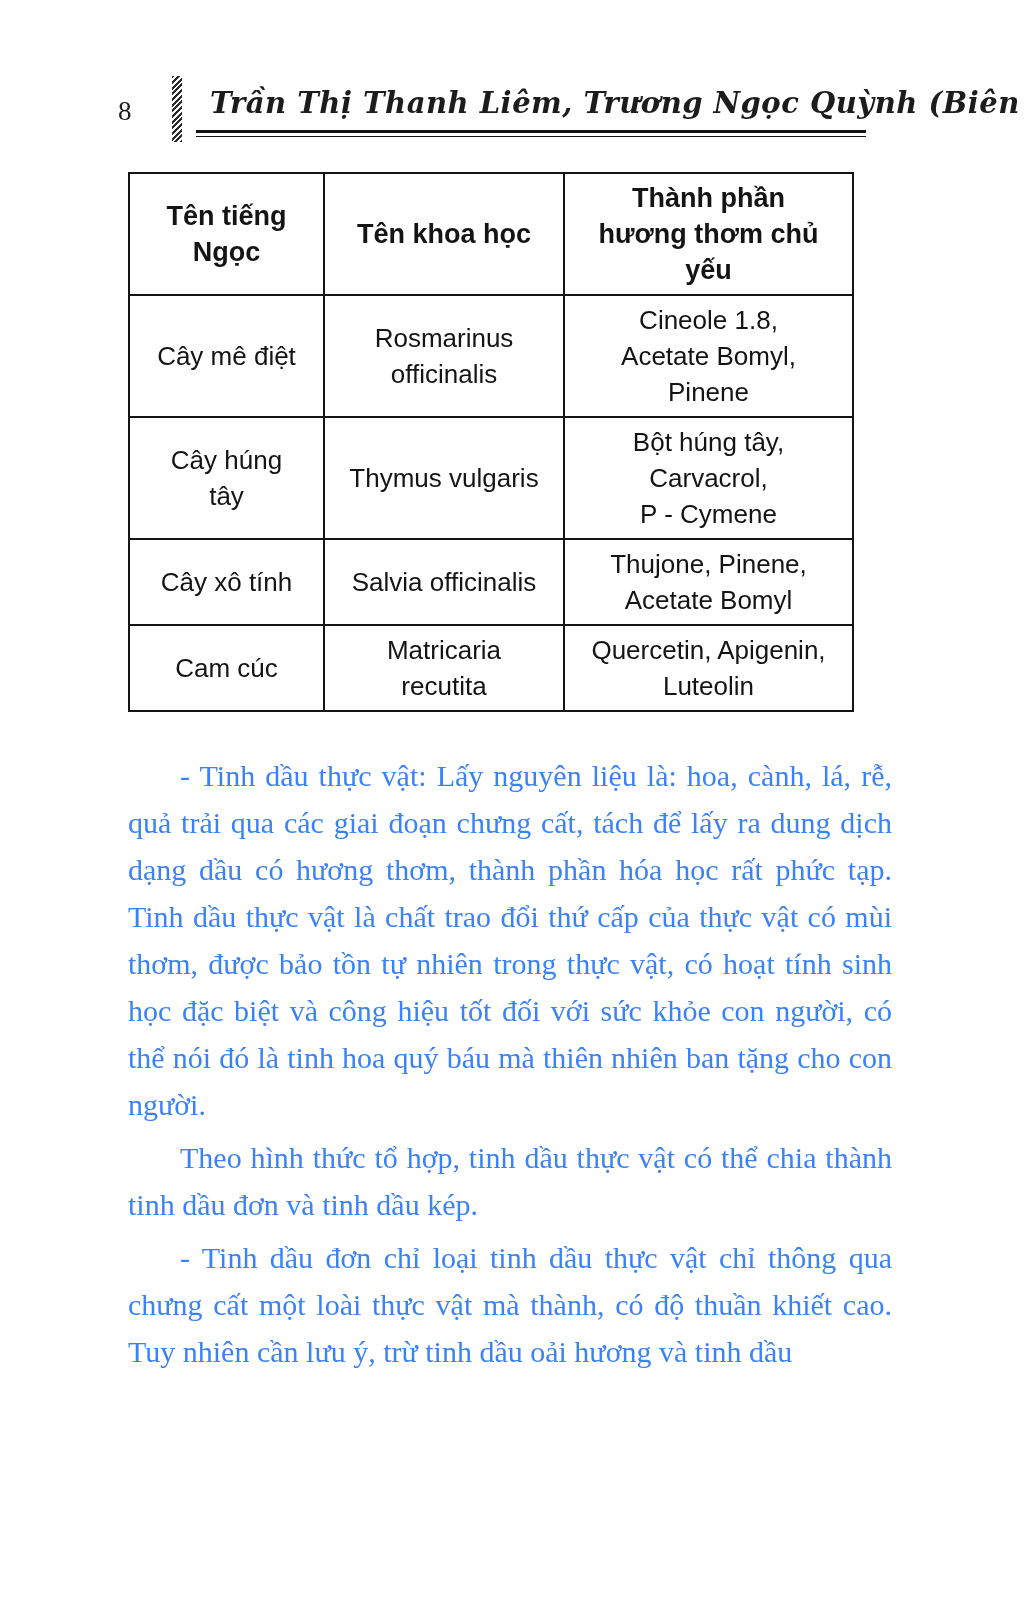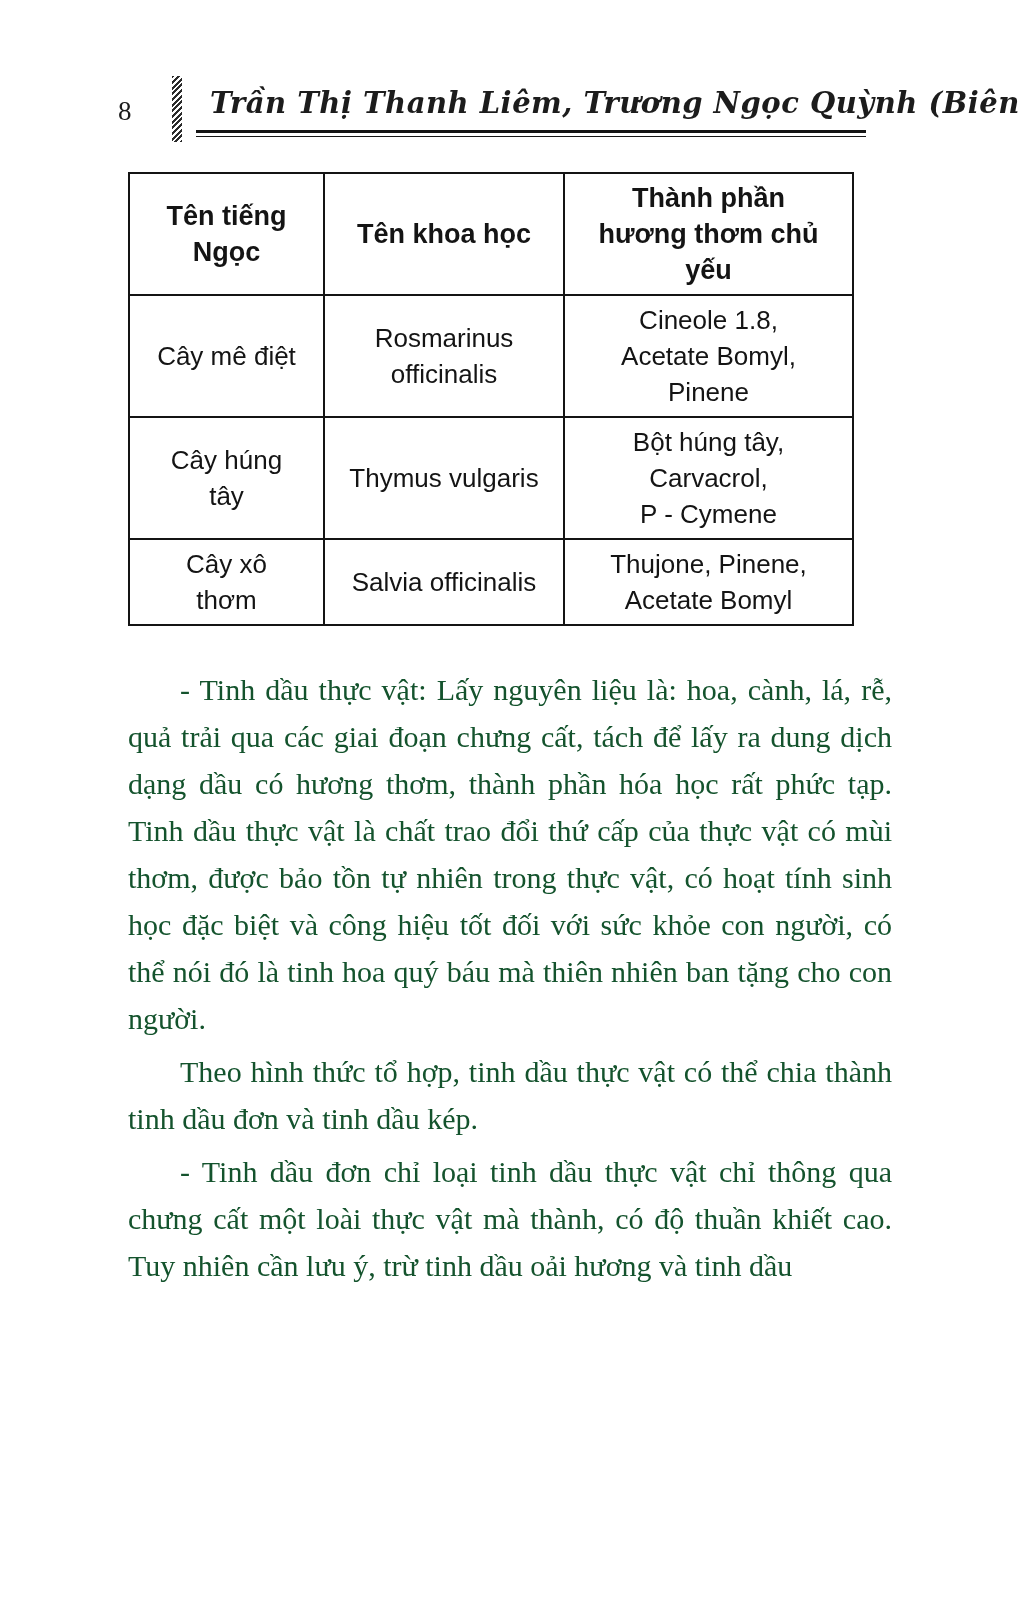--- a/index.html
+++ b/index.html
@@ -80,21 +80,21 @@
   .col-sci  { width: 240px; }
   .col-comp { width: 289px; }
 
   
   .body-text {
     margin: 40px 132px 0 128px;
     font-family: "Liberation Serif", serif;
     font-size: 30px;
     line-height: 47px;
     text-align: justify;
-    color: #14532d;
+    color: #3b82f6;
   }
   .body-text p {
     text-indent: 52px;
     margin-bottom: 6px;
   }
 </style>
 </head>
 <body>
 
 <div class="header-area">
@@ -127,24 +127,30 @@
 Acetate Bomyl, Pinene</td>
       </tr>
       <tr>
         <td>Cây húng tây</td>
         <td>Thymus vulgaris</td>
         <td>Bột húng tây,
 Carvacrol,
 P - Cymene</td>
       </tr>
       <tr>
-        <td>Cây xô thơm</td>
+        <td>Cây xô tính</td>
         <td>Salvia officinalis</td>
         <td>Thujone, Pinene,
 Acetate Bomyl</td>
+      </tr>
+      <tr>
+        <td>Cam cúc</td>
+        <td>Matricaria recutita</td>
+        <td>Quercetin, Apigenin,
+Luteolin</td>
       </tr>
     </tbody>
 </table>
 
 <div class="body-text">
     <p>- Tinh dầu thực vật: Lấy nguyên liệu là: hoa, cành, lá, rễ, quả trải qua các giai đoạn chưng cất, tách để lấy ra dung dịch dạng dầu có hương thơm, thành phần hóa học rất phức tạp. Tinh dầu thực vật là chất trao đổi thứ cấp của thực vật có mùi thơm, được bảo tồn tự nhiên trong thực vật, có hoạt tính sinh học đặc biệt và công hiệu tốt đối với sức khỏe con người, có thể nói đó là tinh hoa quý báu mà thiên nhiên ban tặng cho con người.</p>
     <p>Theo hình thức tổ hợp, tinh dầu thực vật có thể chia thành tinh dầu đơn và tinh dầu kép.</p>
     <p>- Tinh dầu đơn chỉ loại tinh dầu thực vật chỉ thông qua chưng cất một loài thực vật mà thành, có độ thuần khiết cao. Tuy nhiên cần lưu ý, trừ tinh dầu oải hương và tinh dầu</p>
   </div>
 

